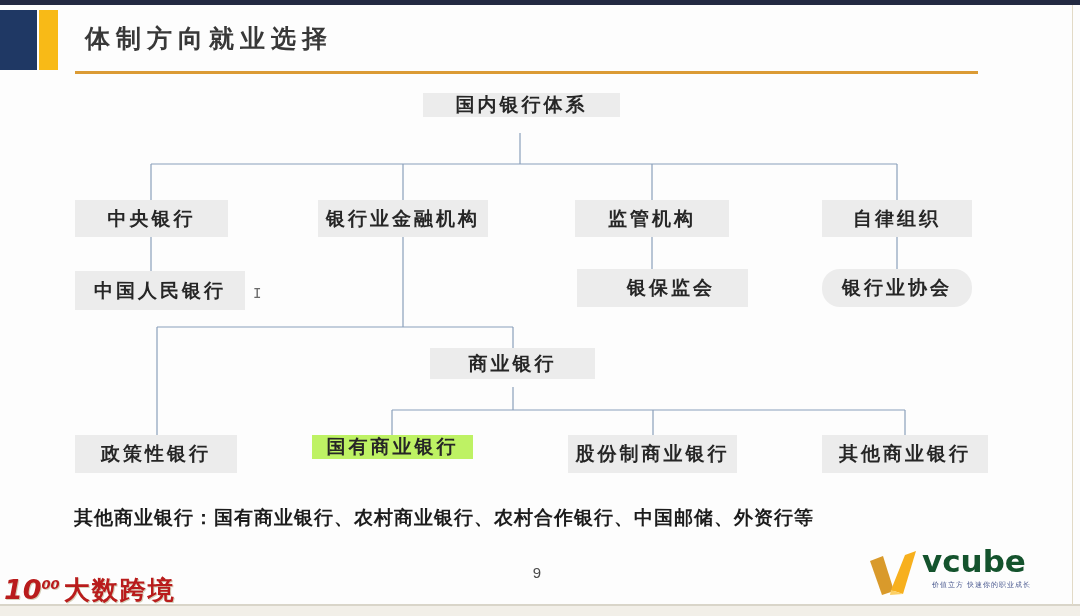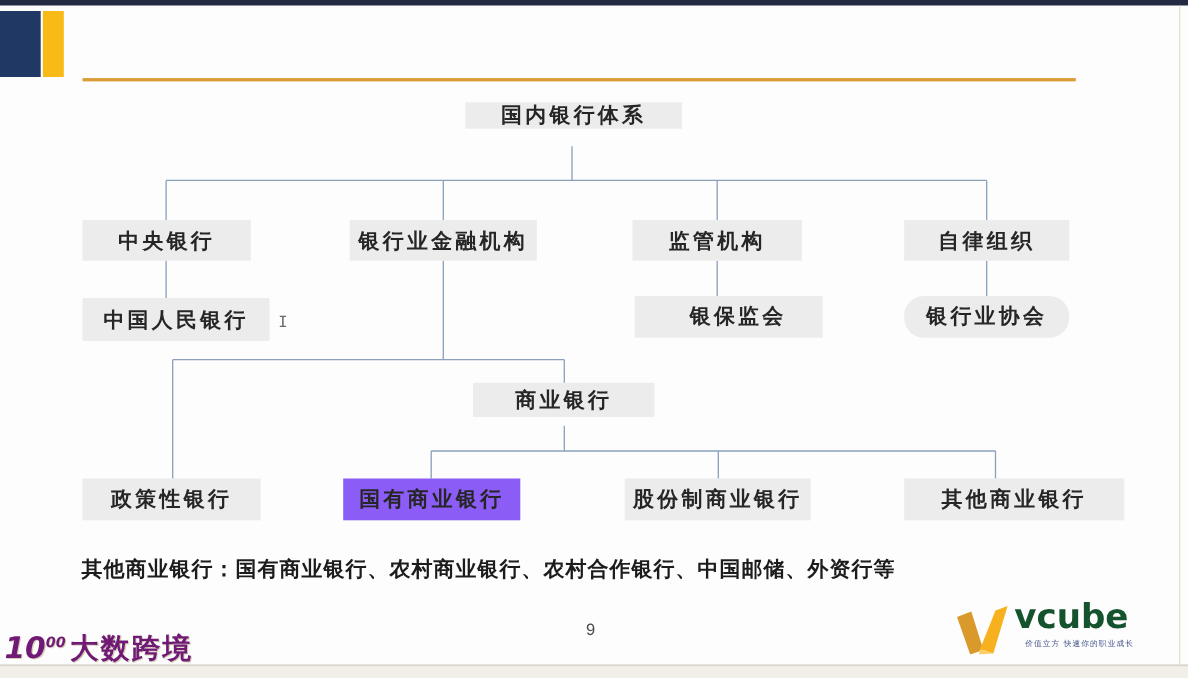--- a/index.html
+++ b/index.html
@@ -37,39 +37,40 @@
   .brand-text{
     position:absolute;left:54px;top:-6px;font-family:"DejaVu Sans",sans-serif;
     font-size:31px;font-weight:bold;color:#14532d;letter-spacing:0px;
   }
   .brand-tagline{
     position:absolute;left:64px;top:31px;font-family:"Liberation Sans",sans-serif;
     font-size:7px;color:#44548c;letter-spacing:1px;white-space:nowrap;
   }
   .watermark{
     position:absolute;left:4px;top:576px;display:flex;align-items:flex-start;
-    color:#701a75;text-shadow:1px 1px 0 #d6d0ba, -1px -1px 0 #ffffff;
+    color:#b91c1c;text-shadow:1px 1px 0 #d6d0ba, -1px -1px 0 #ffffff;
     font-family:"DejaVu Sans",sans-serif;font-weight:bold;
   }
   .watermark .mark{font-size:27px;font-style:italic;line-height:1;}
   .watermark .mark sup{font-size:13px;}
   .watermark .name{font-size:26px;letter-spacing:2px;line-height:1.1;margin-left:4px;}
   .bottom-line{position:absolute;left:0;top:604px;width:1080px;height:2px;background:#d9d5c9;}
   .bottom-strip{position:absolute;left:0;top:606px;width:1080px;height:10px;background:#f2efe8;}
   .right-edge{position:absolute;left:1072px;top:5px;width:1px;height:600px;background:#e2dac6;}
 </style>
 </head>
 <body>
 
 <div class="frame">
 
   <div class="top-strip"></div>
   <div class="corner-navy"></div>
   <div class="corner-yellow"></div>
 
+  <div class="slide-title">体制方向就业选择</div>
   <div class="title-underline"></div>
 
   <div class="chart-layer">
     <svg id="edges-svg" width="1080" height="616" style="position:absolute;left:0;top:0;">
         <line x1="520" y1="133" x2="520" y2="164" stroke="#8aa0bb" stroke-width="1.2"></line>
         <line x1="151" y1="164" x2="897" y2="164" stroke="#8aa0bb" stroke-width="1.2"></line>
         <line x1="151" y1="164" x2="151" y2="200" stroke="#8aa0bb" stroke-width="1.2"></line>
         <line x1="403" y1="164" x2="403" y2="200" stroke="#8aa0bb" stroke-width="1.2"></line>
         <line x1="652" y1="164" x2="652" y2="200" stroke="#8aa0bb" stroke-width="1.2"></line>
         <line x1="897" y1="164" x2="897" y2="200" stroke="#8aa0bb" stroke-width="1.2"></line>
@@ -90,23 +91,23 @@
         <div class="org-node" style="left: 423px; top: 93px; width: 197px; height: 24px; background: rgb(236, 236, 236);">国内银行体系</div>
         <div class="org-node" style="left: 75px; top: 200px; width: 153px; height: 37px; background: rgb(236, 236, 236);">中央银行</div>
         <div class="org-node" style="left: 318px; top: 200px; width: 170px; height: 37px; background: rgb(236, 236, 236);">银行业金融机构</div>
         <div class="org-node" style="left: 575px; top: 200px; width: 154px; height: 37px; background: rgb(236, 236, 236);">监管机构</div>
         <div class="org-node" style="left: 822px; top: 200px; width: 150px; height: 37px; background: rgb(236, 236, 236);">自律组织</div>
         <div class="org-node" style="left: 75px; top: 271px; width: 170px; height: 39px; background: rgb(236, 236, 236);">中国人民银行</div>
         <div class="org-node" style="left: 577px; top: 269px; width: 154px; height: 38px; background: rgb(236, 236, 236); padding-left: 17px;">银保监会</div>
         <div class="org-node" style="left: 822px; top: 269px; width: 150px; height: 38px; background: rgb(236, 236, 236); border-radius: 18px;">银行业协会</div>
         <div class="org-node" style="left: 430px; top: 348px; width: 165px; height: 31px; background: rgb(236, 236, 236);">商业银行</div>
         <div class="org-node" style="left: 75px; top: 435px; width: 162px; height: 38px; background: rgb(236, 236, 236);">政策性银行</div>
-        <div class="org-node" style="left: 312px; top: 435px; width: 161px; height: 38px; background: #8b5cf6;">国有商业银行</div>
+        <div class="org-node" style="left: 312px; top: 435px; width: 161px; height: 24px; background: #bef264;">国有商业银行</div>
         <div class="org-node" style="left: 568px; top: 435px; width: 169px; height: 38px; background: rgb(236, 236, 236);">股份制商业银行</div>
-        <div class="org-node" style="left: 822px; top: 435px; width: 200px; height: 38px; background: rgb(236, 236, 236); text-align: center;">其他商业银行</div>
+        <div class="org-node" style="left: 822px; top: 435px; width: 166px; height: 38px; background: rgb(236, 236, 236); text-align: center;">其他商业银行</div>
       </div>
   </div>
 
   <div class="cursor-artifact">I</div>
 
   <div class="note-text">其他商业银行：国有商业银行、农村商业银行、农村合作银行、中国邮储、外资行等</div>
 
   <div class="page-number">9</div>
 
   <div class="brand">

